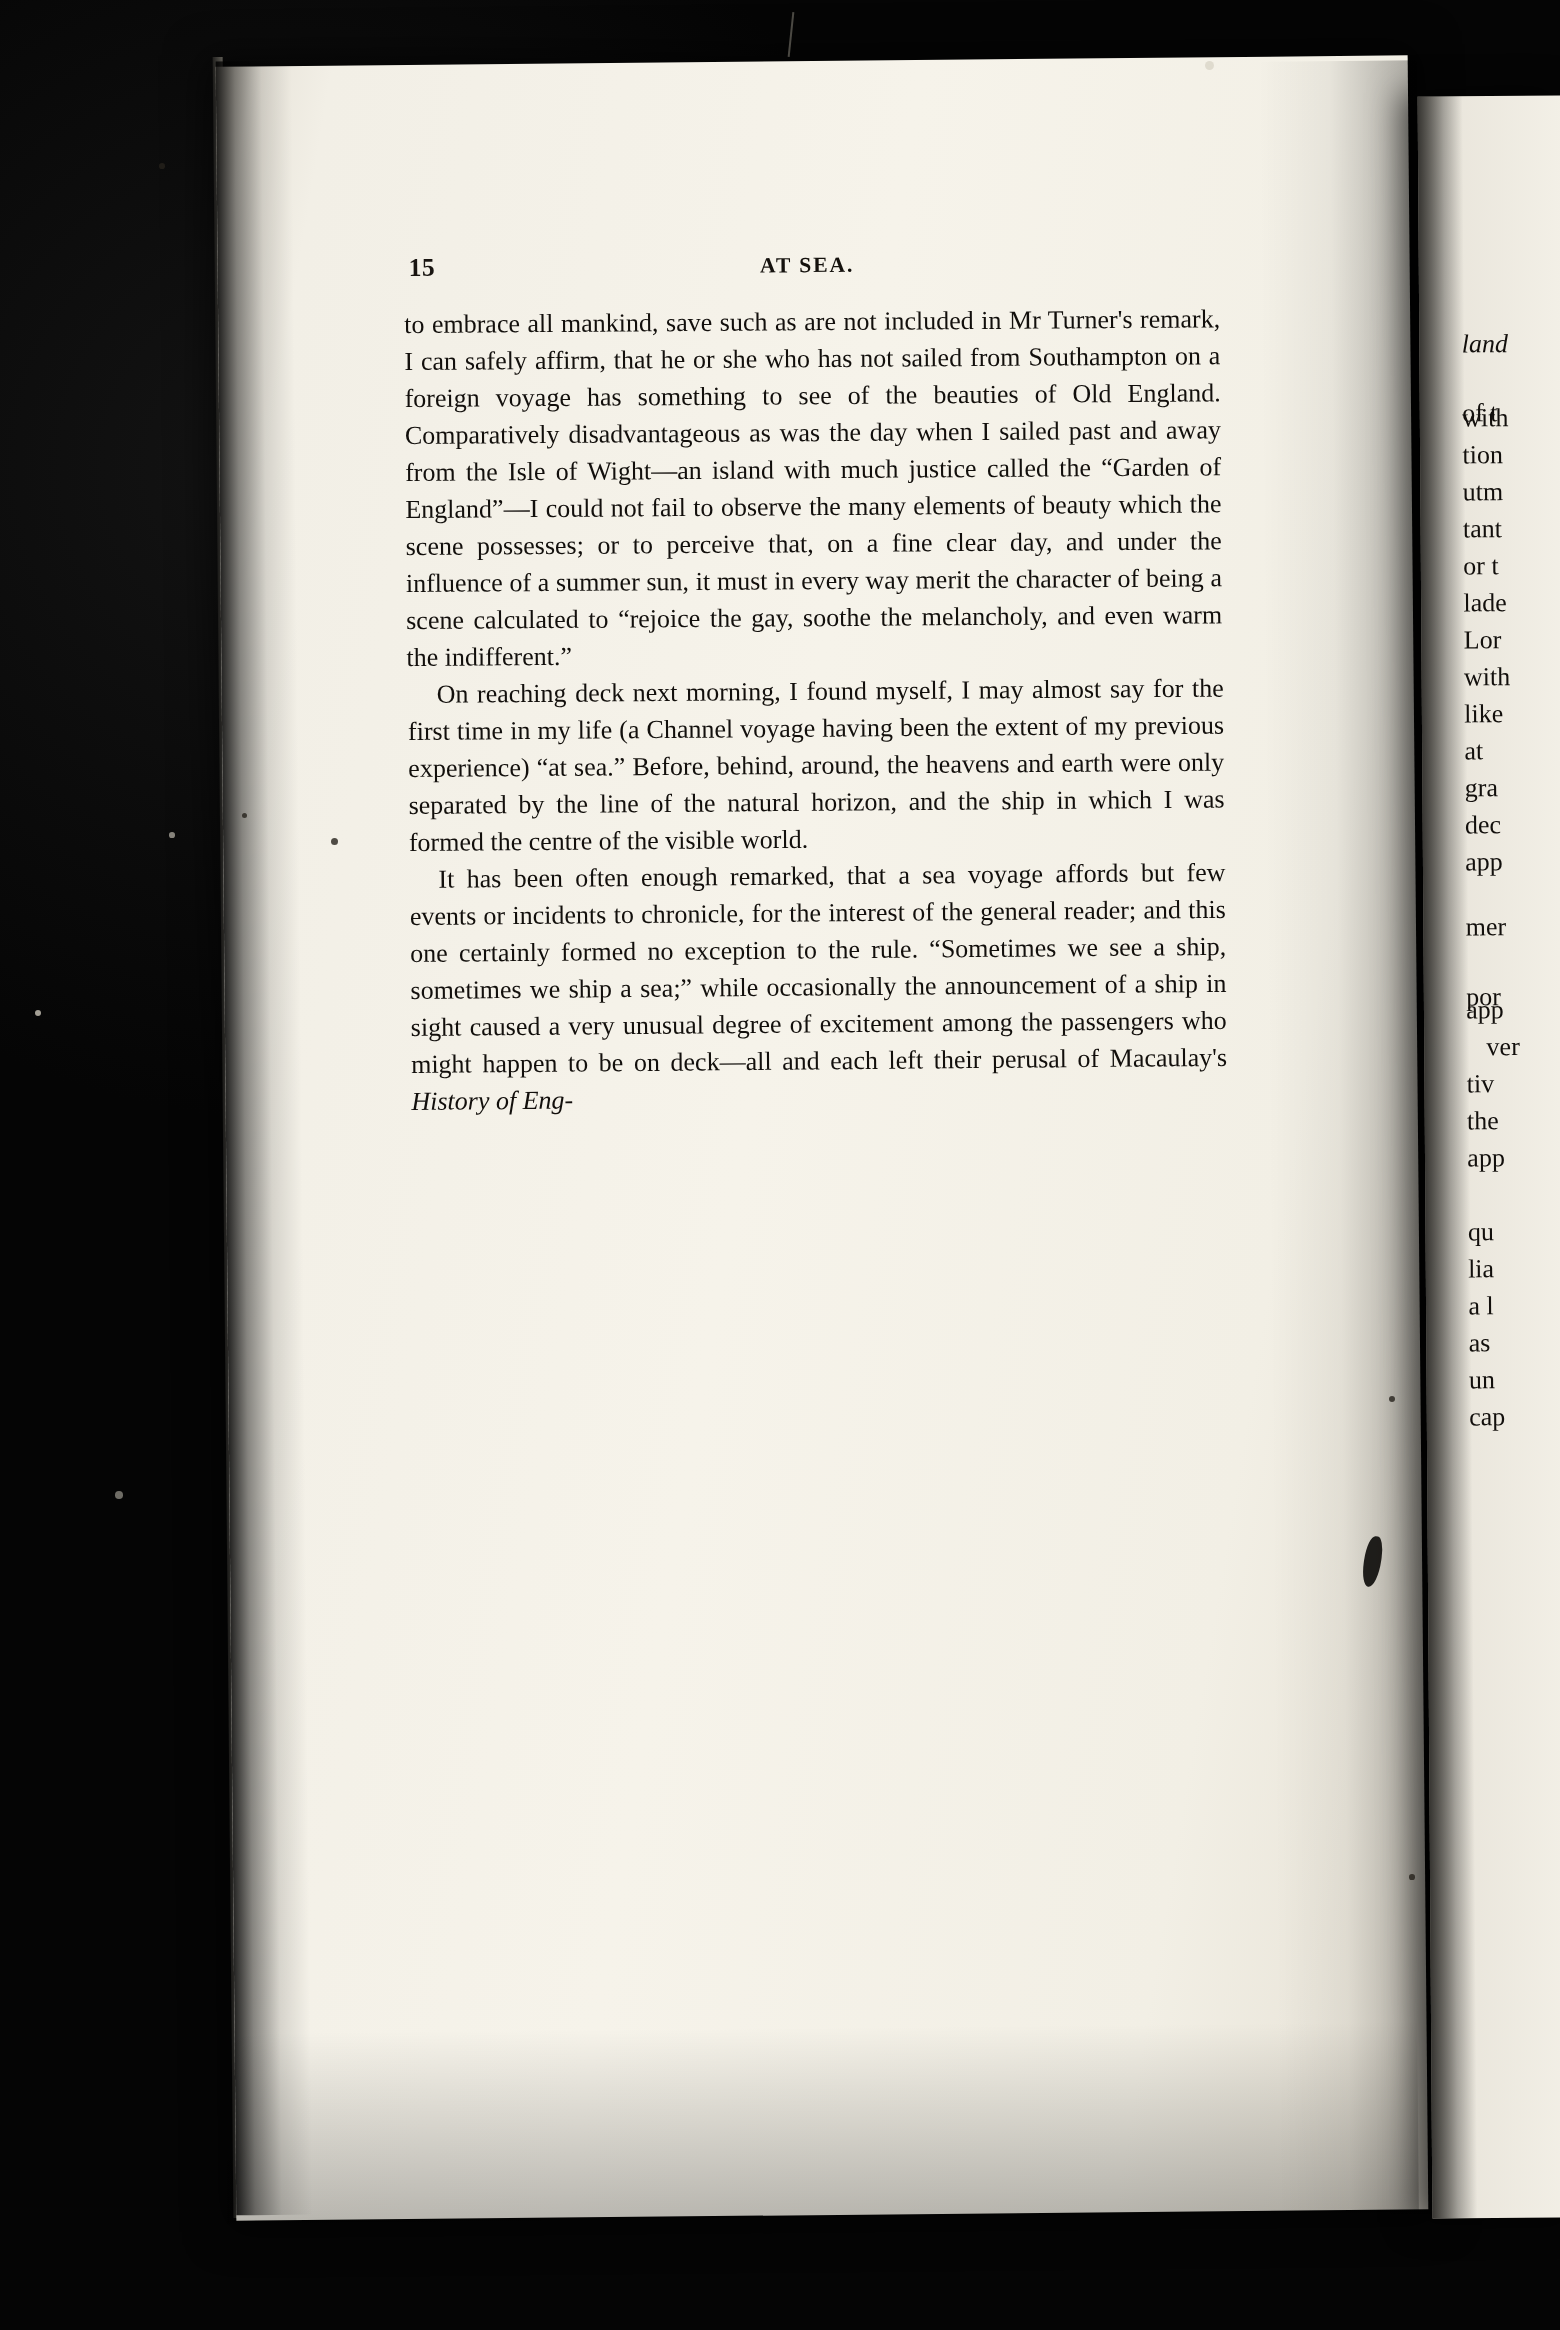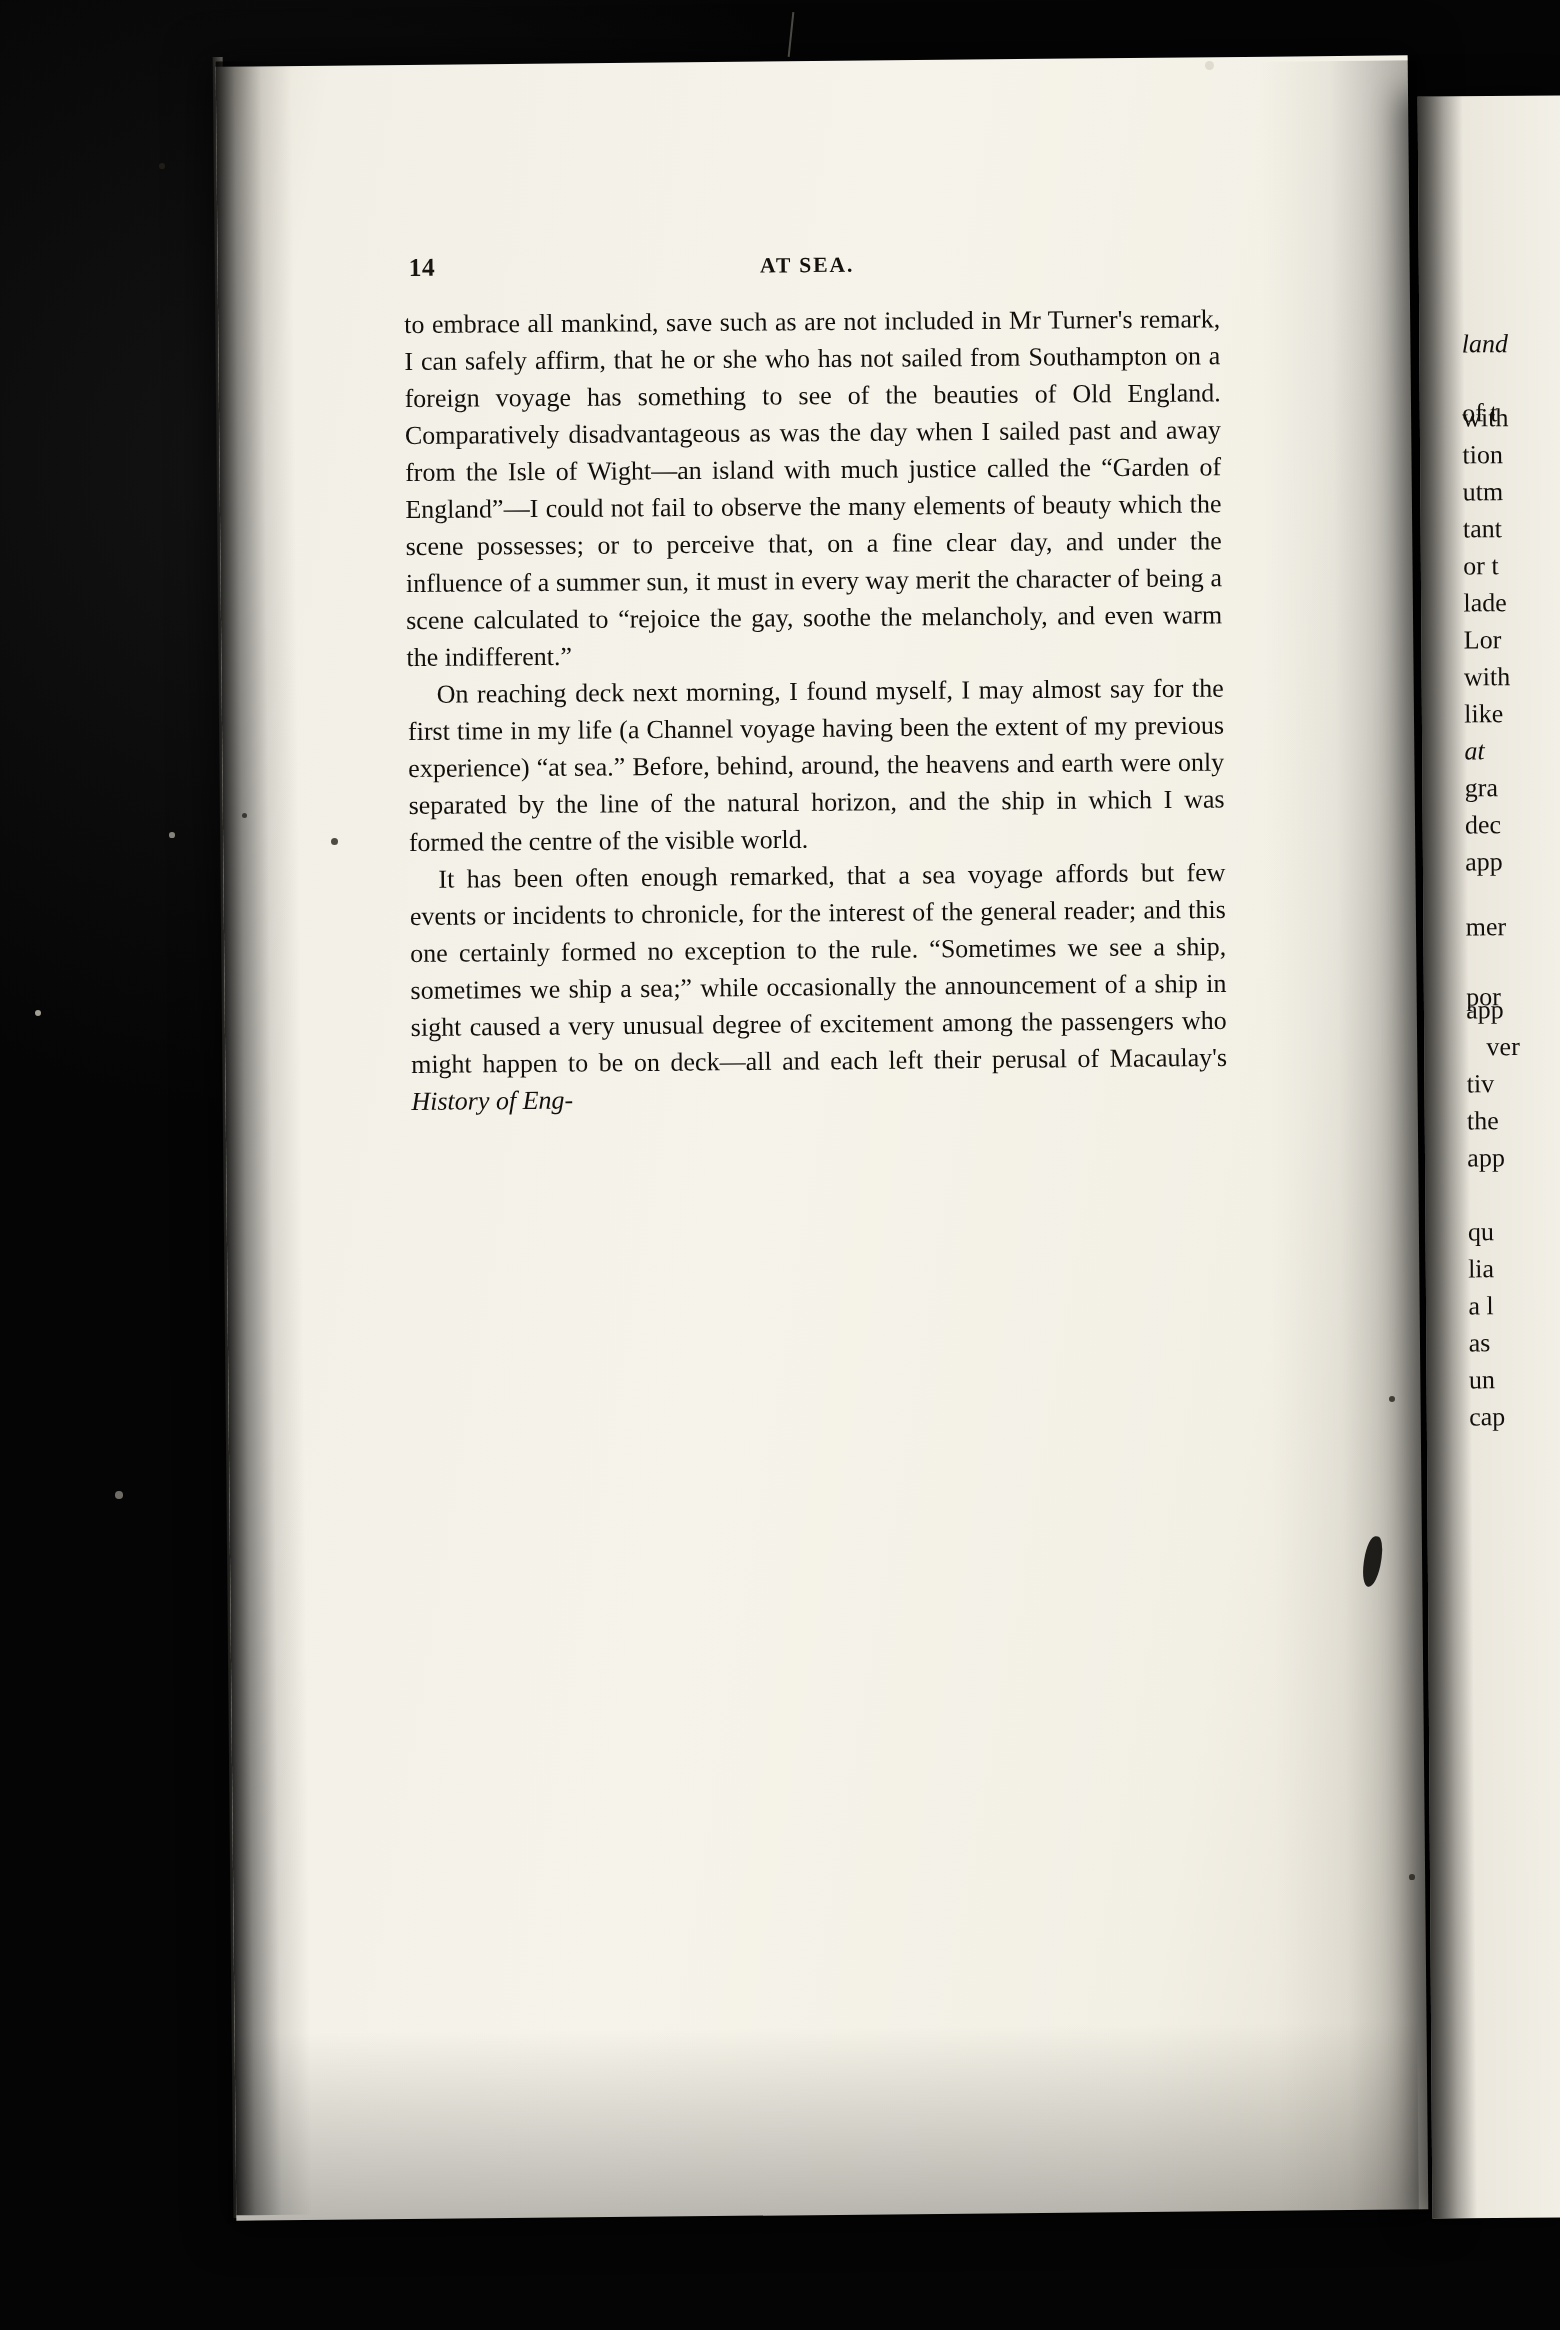--- a/index.html
+++ b/index.html
@@ -223,21 +223,21 @@
 <body>
 
 <div id="scan-background"></div>
 
 <div id="page-left-edge"></div>
 
 <div id="page-left">
   <div id="page-left-content">
 
     <div id="page-header">
-      <div id="folio-number">14</div>
+      <div id="folio-number">15</div>
       <div id="running-head">AT SEA.</div>
     </div>
 
     <div id="body-text">
       <p id="para-1">to embrace all mankind, save such as are not included in Mr Turner's remark, I can safely affirm, that he or she who has not sailed from Southampton on a foreign voyage has something to see of the beauties of Old England.  Comparatively disadvantageous as was the day when I sailed past and away from the Isle of Wight—an island with much justice called the “Garden of England”—I could not fail to observe the many elements of beauty which the scene possesses; or to perceive that, on a fine clear day, and under the influence of a summer sun, it must in every way merit the character of being a scene calculated to “rejoice the gay, soothe the melancholy, and even warm the indifferent.”</p>
       <p id="para-2" class="indent">On reaching deck next morning, I found myself, I may almost say for the first time in my life (a Channel voyage having been the extent of my previous experience) “at sea.”   Before, behind, around, the heavens and earth were only separated by the line of the natural horizon, and the ship in which I was formed the centre of the visible world.</p>
       <p id="para-3" class="indent"><span>It has been often enough remarked, that a sea voyage affords but few events or incidents to chronicle, for the interest of the general reader; and this one certainly formed no exception to the rule.   “Sometimes we see a ship, sometimes we ship a sea;” while occasionally the announcement of a ship in sight caused a very unusual degree of excitement among the passengers who might happen to be on deck—all and each left their perusal of Macaulay's </span><i>History of Eng-</i></p>
     </div>
 
   </div>
@@ -254,21 +254,21 @@
     <div class="frag" style="top: 266px; margin-top: 32px;">of t</div>
     <div class="frag" style="top: 303px;">with</div>
     <div class="frag" style="top: 340px;">tion</div>
     <div class="frag" style="top: 377px;">utm</div>
     <div class="frag" style="top: 414px;">tant</div>
     <div class="frag" style="top: 451px;">or t</div>
     <div class="frag" style="top: 488px;">lade</div>
     <div class="frag" style="top: 525px;">Lor</div>
     <div class="frag" style="top: 562px;">with</div>
     <div class="frag" style="top: 599px;">like</div>
-    <div class="frag" style="top: 636px; font-style: italic;">at</div>
+    <div class="frag" style="top: 636px;">at</div>
     <div class="frag" style="top: 673px;">gra</div>
     <div class="frag" style="top: 710px;">dec</div>
     <div class="frag" style="top: 747px;">app</div>
     <div class="frag" style="top: 812px;">mer</div>
     <div class="frag" style="top: 882px; font-family: Liberation Serif, serif;">por</div>
     <div class="frag" style="top: 895px;">app</div>
     <div class="frag" style="top: 932px; margin-left: 20px;">ver</div>
     <div class="frag" style="top: 969px;">tiv</div>
     <div class="frag" style="top: 1006px;">the</div>
     <div class="frag" style="top: 1043px;">app</div>

